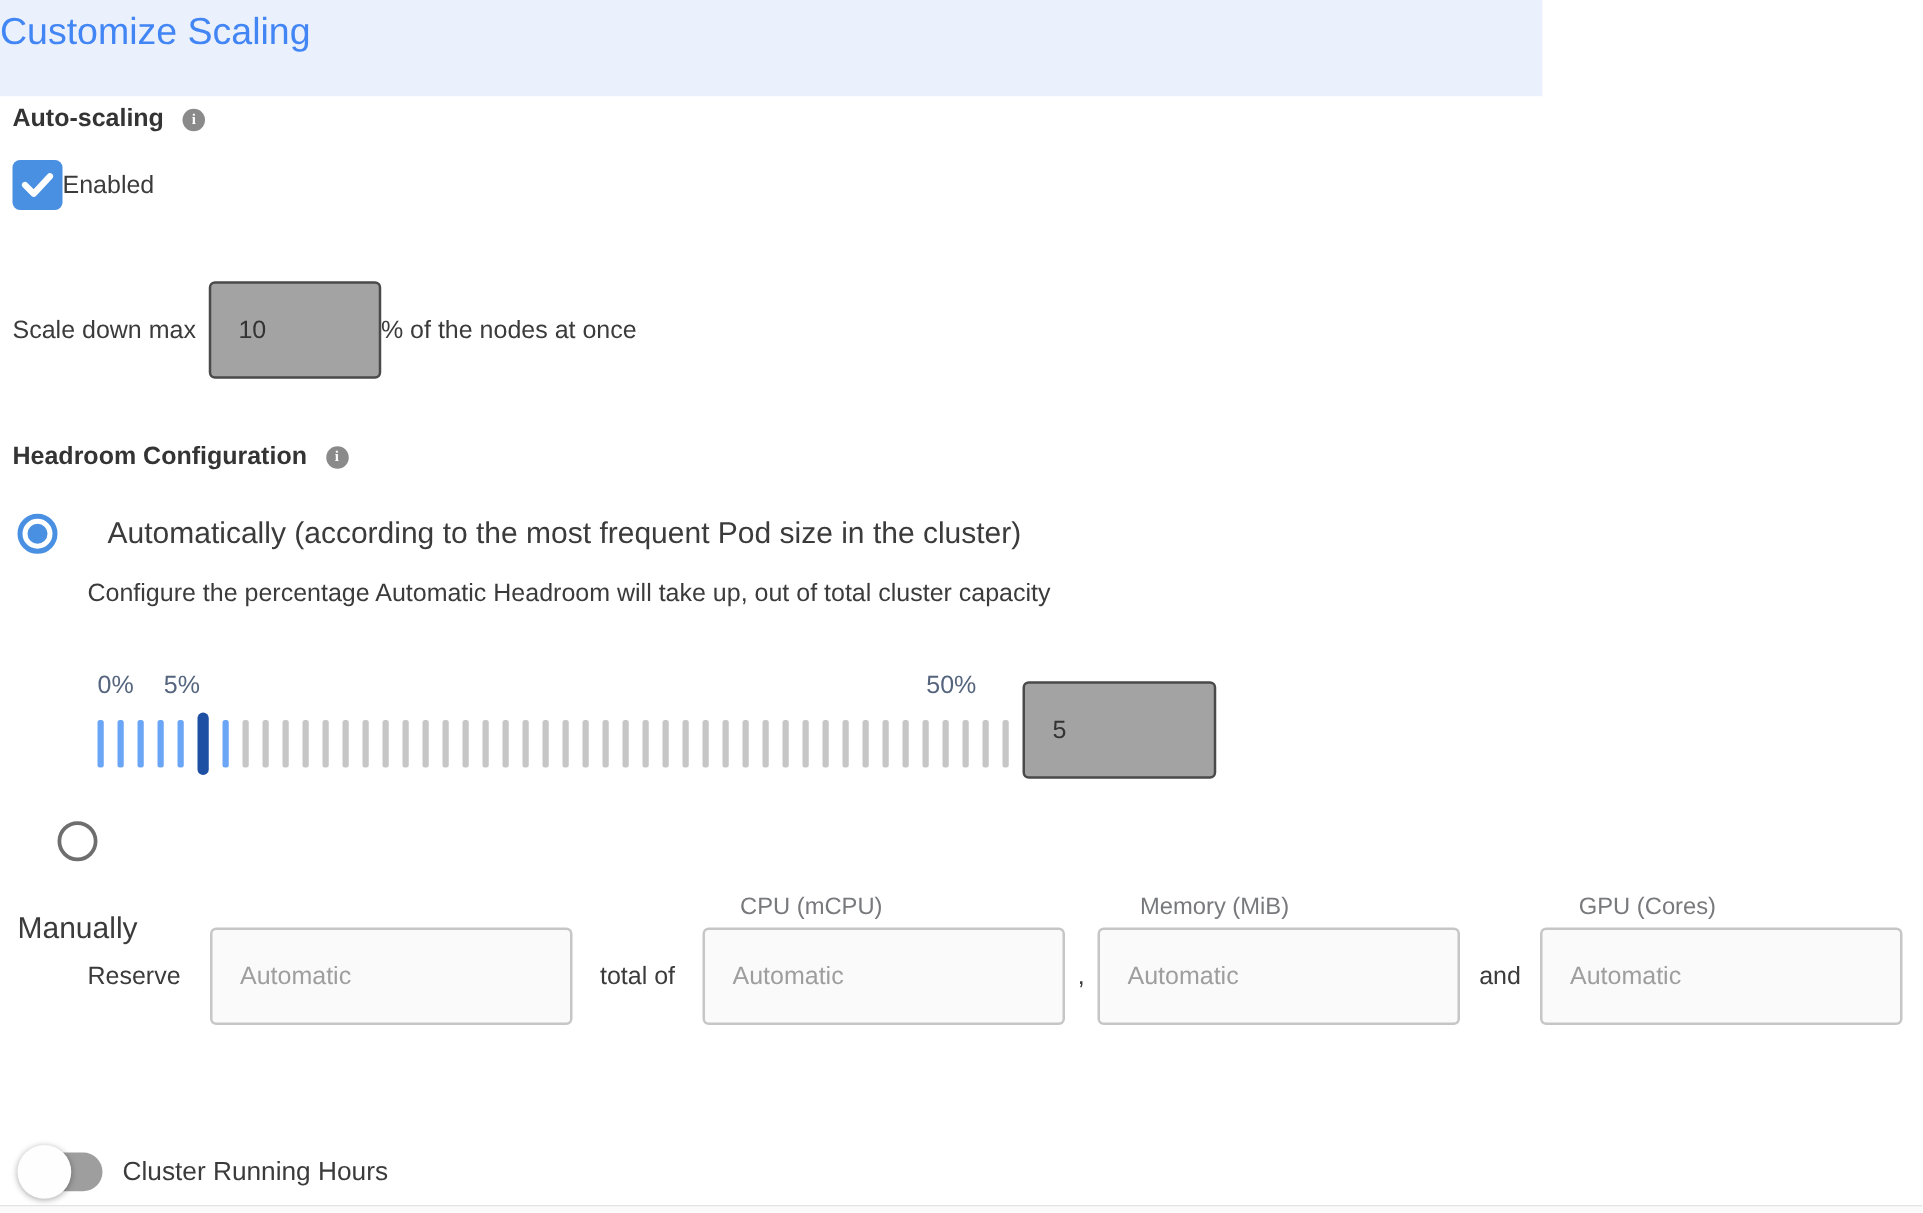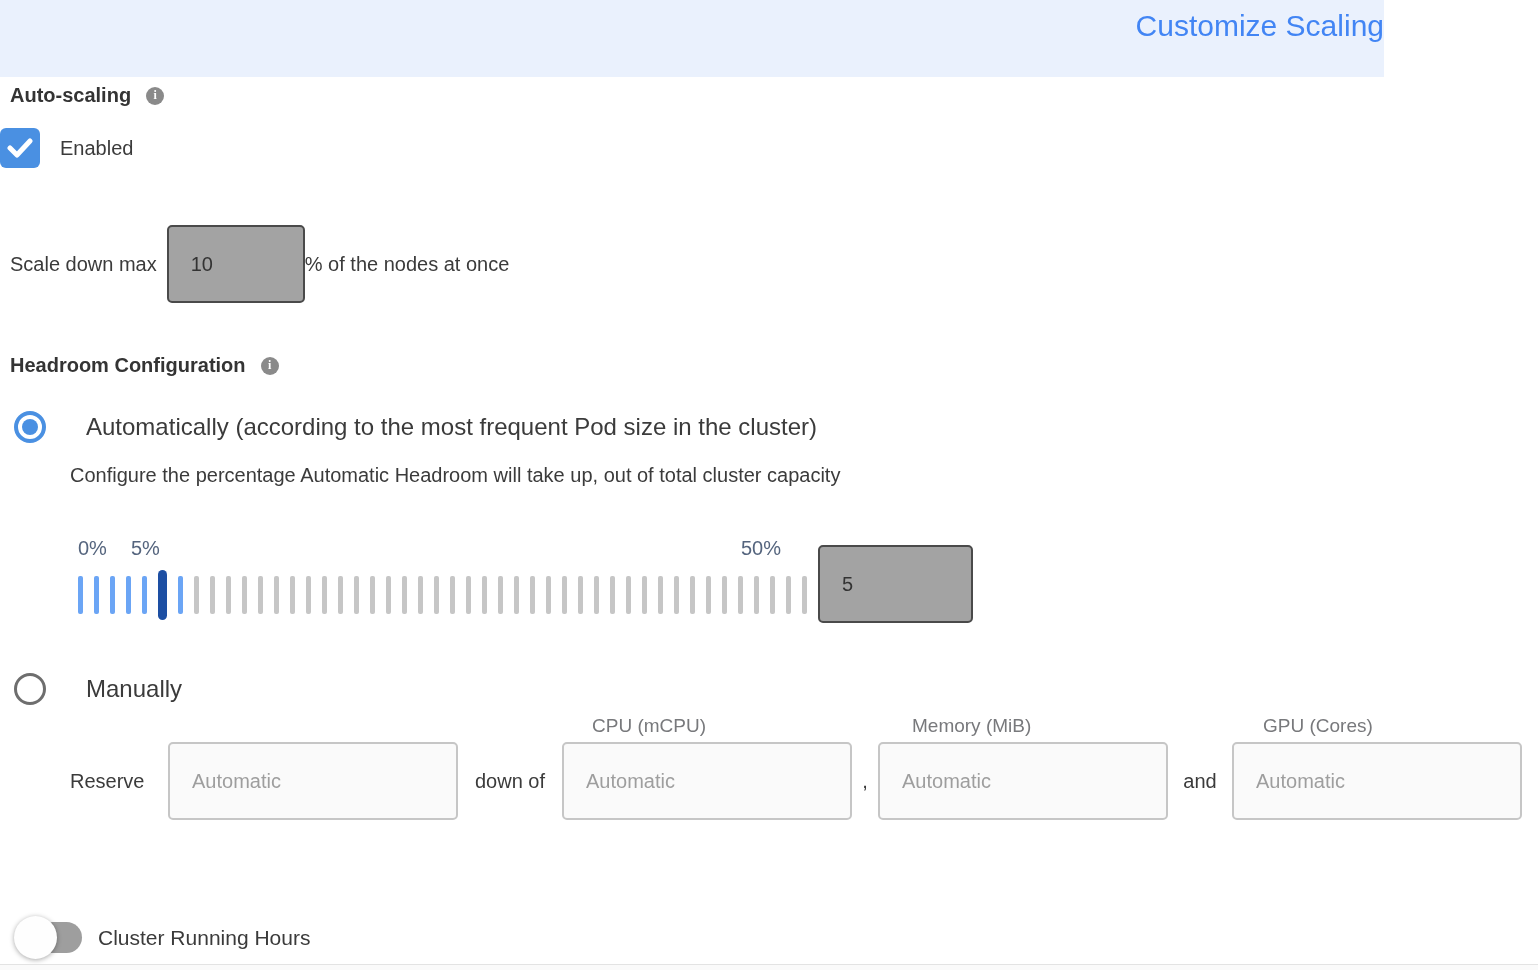--- a/index.html
+++ b/index.html
@@ -17,42 +17,42 @@
     --disabled-bg:#fafafa;
     --placeholder-gray:#9e9e9e;
     --toggle-track:#9e9e9e;
     --info-gray:#8a8a8a;
     --divider:#e3e3e3;
   }
   *{box-sizing:border-box;margin:0;padding:0;}
   html,body{width:1538px;height:970px;background:#fff;overflow:hidden;}
   body{font-family:"Liberation Sans","DejaVu Sans",sans-serif;color:var(--text-dark);position:relative;}
 
-  .header{position:absolute;top:0;left:0;width:1384px;height:77px;background:var(--header-bg);text-align:right;}
+  .header{position:absolute;top:0;left:0;width:1234px;height:77px;background:var(--header-bg);text-align:left;}
   .header .title{display:inline-block;margin-top:9px;font-size:30px;color:var(--title-blue);}
 
   .section-heading{position:absolute;display:flex;align-items:center;gap:15px;font-size:20px;font-weight:700;color:#343434;}
   .heading-autoscaling{left:10px;top:84px;}
   .heading-headroom{left:10px;top:354px;}
 
   .info-icon{width:18px;height:18px;border-radius:50%;background:var(--info-gray);color:#fff;
     font-size:12px;font-weight:700;display:flex;align-items:center;justify-content:center;
     font-family:"Liberation Serif","DejaVu Serif",serif;}
 
-  .checkbox-row{position:absolute;left:0;top:128px;display:flex;align-items:center;gap:20px;font-size:20px;}
+  .checkbox-row{position:absolute;left:10px;top:128px;display:flex;align-items:center;font-size:20px;}
   .checkbox{width:40px;height:40px;border-radius:6px;background:var(--accent-blue);display:flex;align-items:center;justify-content:center;}
 
   .scaledown-row{position:absolute;left:10px;top:225px;height:78px;display:flex;align-items:center;font-size:20px;}
   .scaledown-row .lbl{margin-right:10px;}
   .value-input{height:78px;width:138px;border:2px solid var(--input-border-dark);border-radius:5px;background:#a3a3a3;
     font-size:20px;color:#333;padding-left:22px;font-family:inherit;outline:none;}
 
   .radio-row{position:absolute;display:flex;align-items:center;gap:40px;font-size:24px;}
   .radio-auto{left:14px;top:411px;}
-  .radio-manual{left:14px;top:673px;}
+  .radio-manual{left:14px;top:657px;flex-direction:column;}
   .radio{width:32px;height:32px;border-radius:50%;background:#fff;flex:none;}
   .radio.selected{border:4px solid var(--accent-blue);display:flex;align-items:center;justify-content:center;}
   .radio.selected .dot{width:16px;height:16px;border-radius:50%;background:var(--accent-blue);}
   .radio.unselected{border:3px solid #6e6e6e;}
 
   .auto-desc{position:absolute;left:70px;top:464px;font-size:20px;}
 
   .slider-labels{position:absolute;left:78px;top:537px;height:24px;font-size:20px;color:var(--slider-label);}
   .slider-labels span{position:absolute;white-space:nowrap;}
   .slider-labels .l-min{left:0;}
@@ -193,21 +193,21 @@
   <span>Manually</span>
 </div>
 
 <span class="col-header col-cpu">CPU (mCPU)</span>
 <span class="col-header col-mem">Memory (MiB)</span>
 <span class="col-header col-gpu">GPU (Cores)</span>
 
 <div class="reserve-row">
   <span class="rlbl">Reserve</span>
   <input class="auto-input" type="text" placeholder="Automatic" style="">
-  <span class="sep units">down of</span>
+  <span class="sep units">total of</span>
   <input class="auto-input" type="text" placeholder="Automatic" style="">
   <span class="sep comma">,</span>
   <input class="auto-input" type="text" placeholder="Automatic" style="">
   <span class="sep and">and</span>
   <input class="auto-input" type="text" placeholder="Automatic" style="">
 </div>
 
 <div class="toggle-row">
   <span class="toggle">
     <span class="knob"></span>

